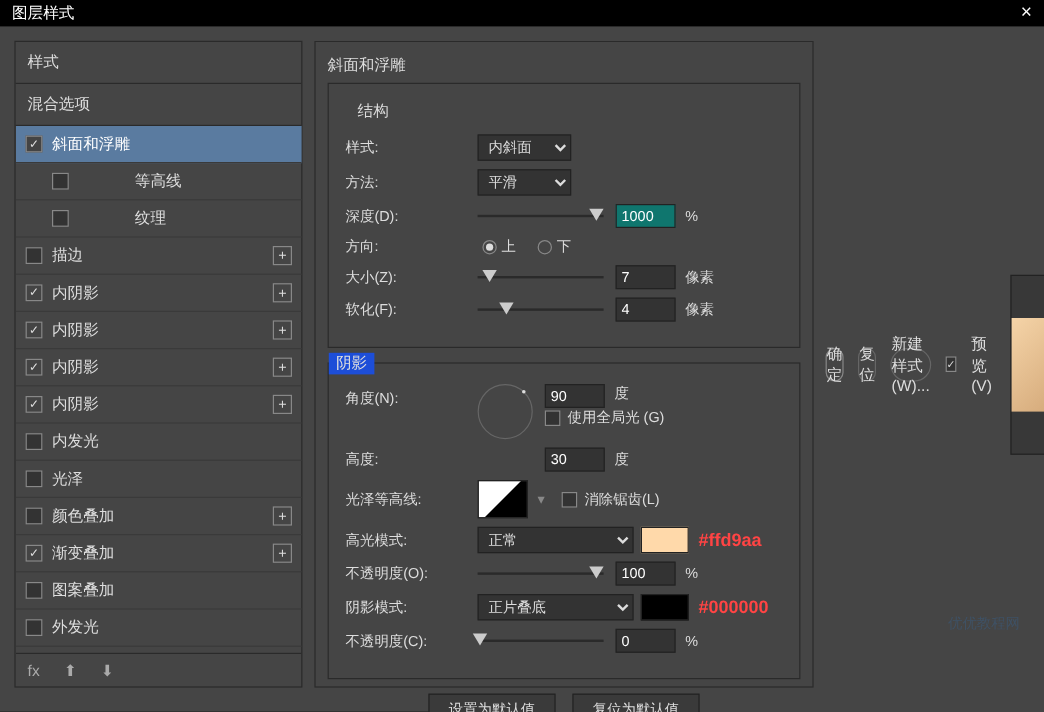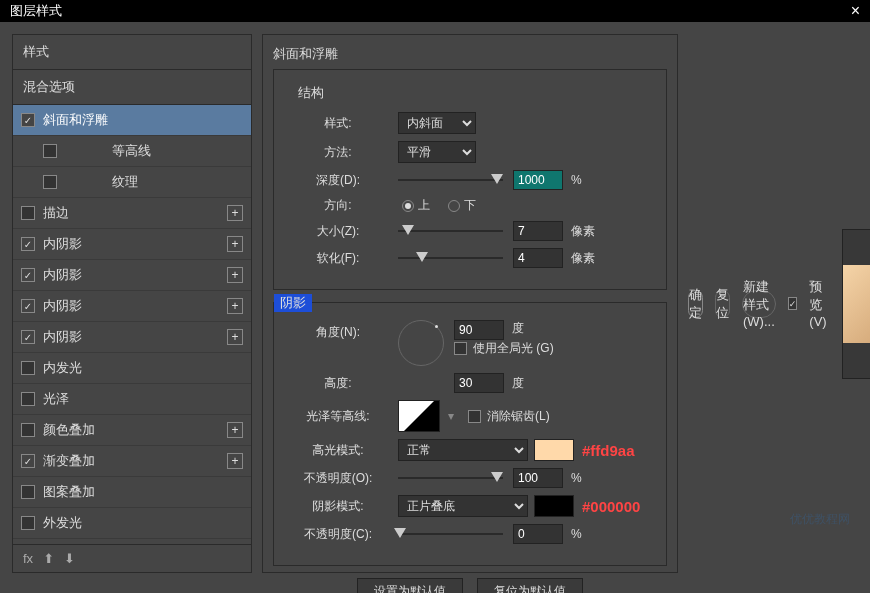--- a/index.html
+++ b/index.html
@@ -12,27 +12,27 @@
 .sidebar-header { padding: 8px 10px; font-size: 13px; color: #ddd; border-bottom: 1px solid #2a2a2a; }
 .sidebar-sub { padding: 8px 10px; font-size: 13px; color: #ddd; border-bottom: 1px solid #2a2a2a; }
 .style-list { flex: 1; overflow: auto; }
 .style-item { display: flex; align-items: center; padding: 6px 8px; font-size: 13px; color: #ddd; border-bottom: 1px solid #3a3a3a; position: relative; }
 .style-item.selected { background: #5a7ba0; color: #fff; }
 .style-item .chk { width: 14px; height: 14px; border: 1px solid #888; margin-right: 8px; display: flex; align-items: center; justify-content: center; font-size: 10px; background: #333; }
 .style-item .chk.checked { background: #444; }
 .style-item .chk.checked::after { content: "✓"; color: #ddd; }
 .style-item .plus { margin-left: auto; width: 16px; height: 16px; border: 1px solid #888; display: flex; align-items: center; justify-content: center; font-size: 12px; }
 .style-item.indent { padding-left: 30px; gap: 47px; }
-.sidebar-footer { padding: 6px 10px; display: flex; gap: 10px; border-top: 1px solid #2a2a2a; color: #aaa; font-size: 13px; }
+.sidebar-footer { padding: 6px 10px; display: flex; gap: 20px; border-top: 1px solid #2a2a2a; color: #aaa; font-size: 13px; }
 .main { flex: 1; border: 1px solid #2a2a2a; padding: 10px; position: relative; }
 .fieldset { border: 1px solid #2a2a2a; padding: 10px 14px 14px; margin-bottom: 12px; position: relative; }
 .fieldset-title { position: absolute; top: -9px; left: 0; background: #1d4ed8; padding: 0 6px; font-size: 13px; color: #ddd; }
 .sub-title { font-size: 13px; color: #ddd; margin: 4px 0 10px 10px; }
 .row { display: flex; align-items: center; margin: 7px 0; font-size: 12px; color: #ddd; }
-.row .label { width: 100px; text-align: center; margin-right: 10px; }
+.row .label { width: 100px; text-align: left; margin-right: 10px; }
 .row select, .row input[type=text] { background: #333; border: 1px solid #222; color: #ddd; font-size: 12px; padding: 2px 4px; }
 .row select { width: 78px; height: 22px; }
 .row .num { width: 50px; text-align: left; background: #333; border: 1px solid #222; color: #fff; padding: 2px 4px; font-size: 12px; }
 .row .num.hl { background: #0f766e; }
 .row .unit { margin-left: 8px; }
 .slider { width: 105px; height: 14px; position: relative; margin-right: 10px; }
 .slider .track { position: absolute; top: 6px; left: 0; right: 0; height: 2px; background: #2a2a2a; }
 .slider .thumb { position: absolute; top: 1px; width: 0; height: 0; border-left: 6px solid transparent; border-right: 6px solid transparent; border-top: 10px solid #ccc; }
 .radio { width: 12px; height: 12px; border-radius: 50%; border: 1px solid #888; margin: 0 4px; display: inline-flex; align-items: center; justify-content: center; }
 .radio.on::after { content: ""; width: 6px; height: 6px; border-radius: 50%; background: #ddd; }

